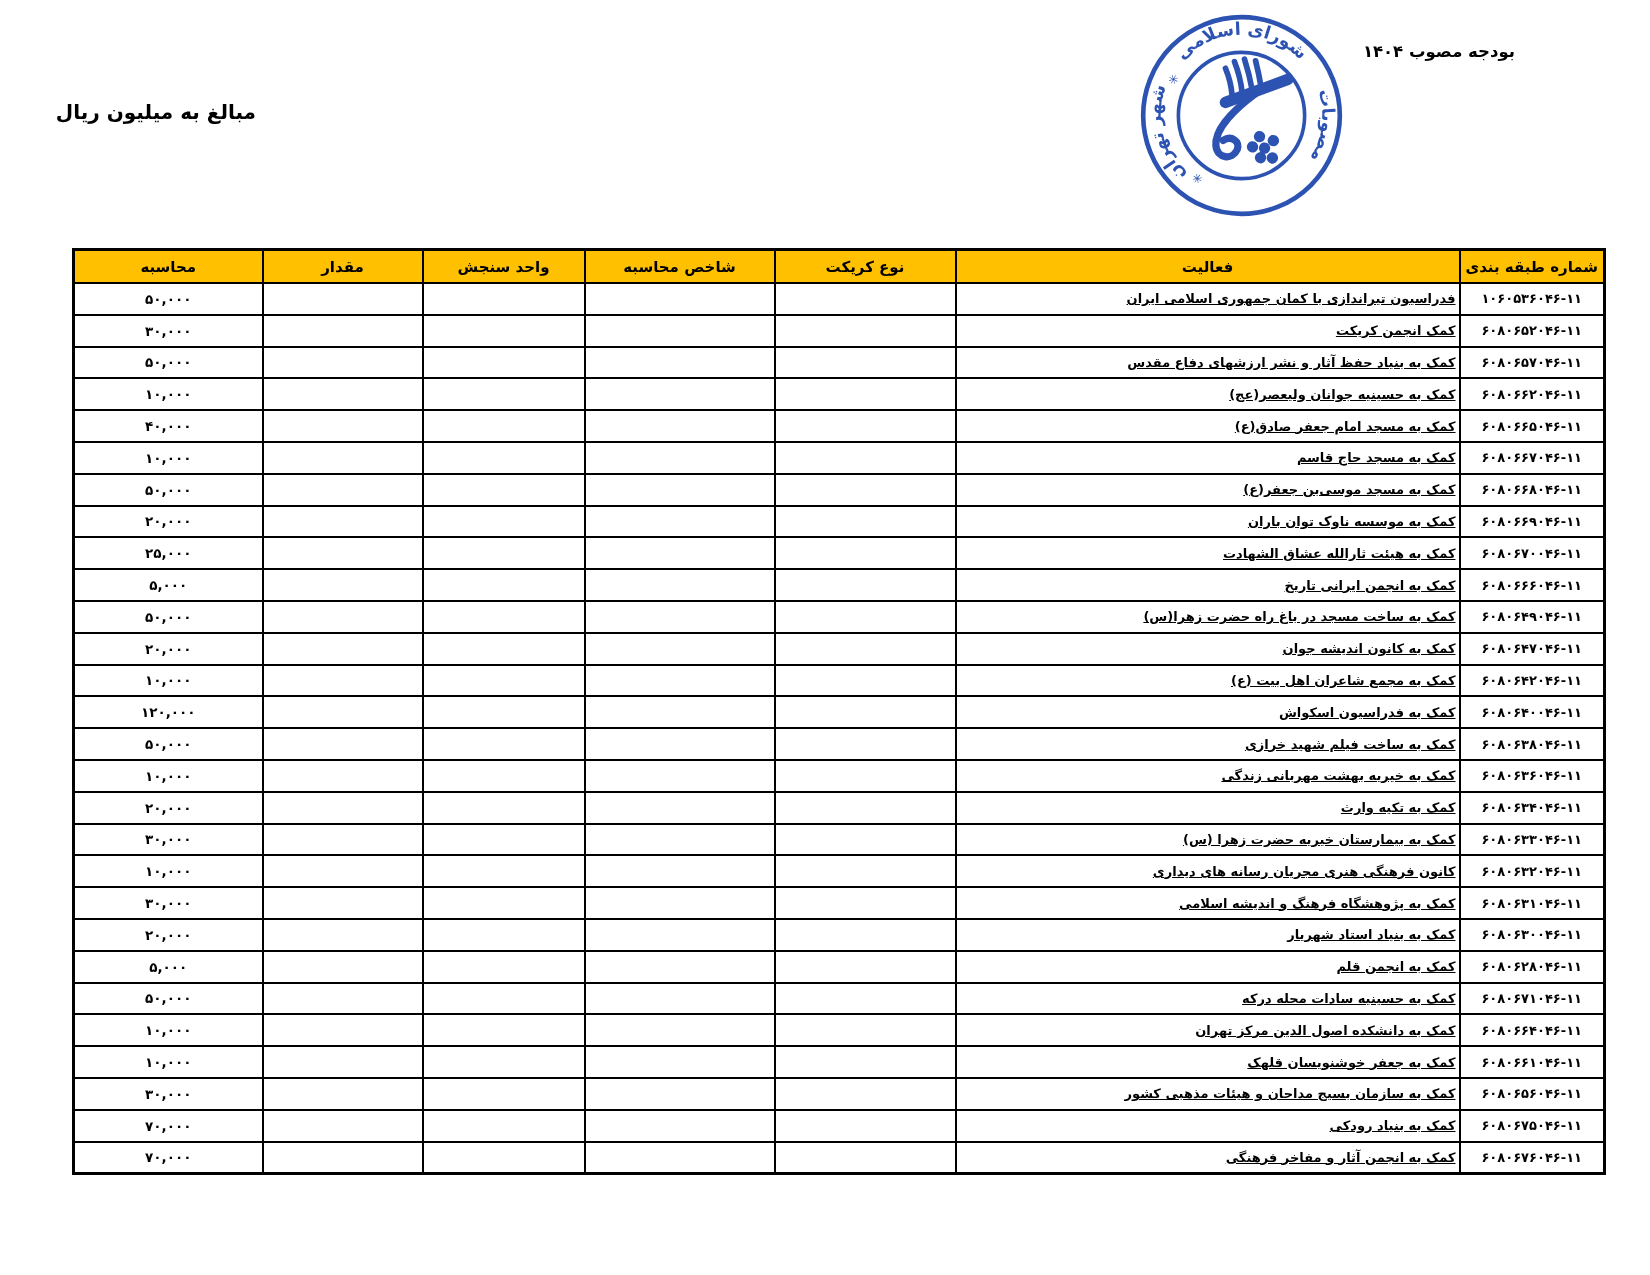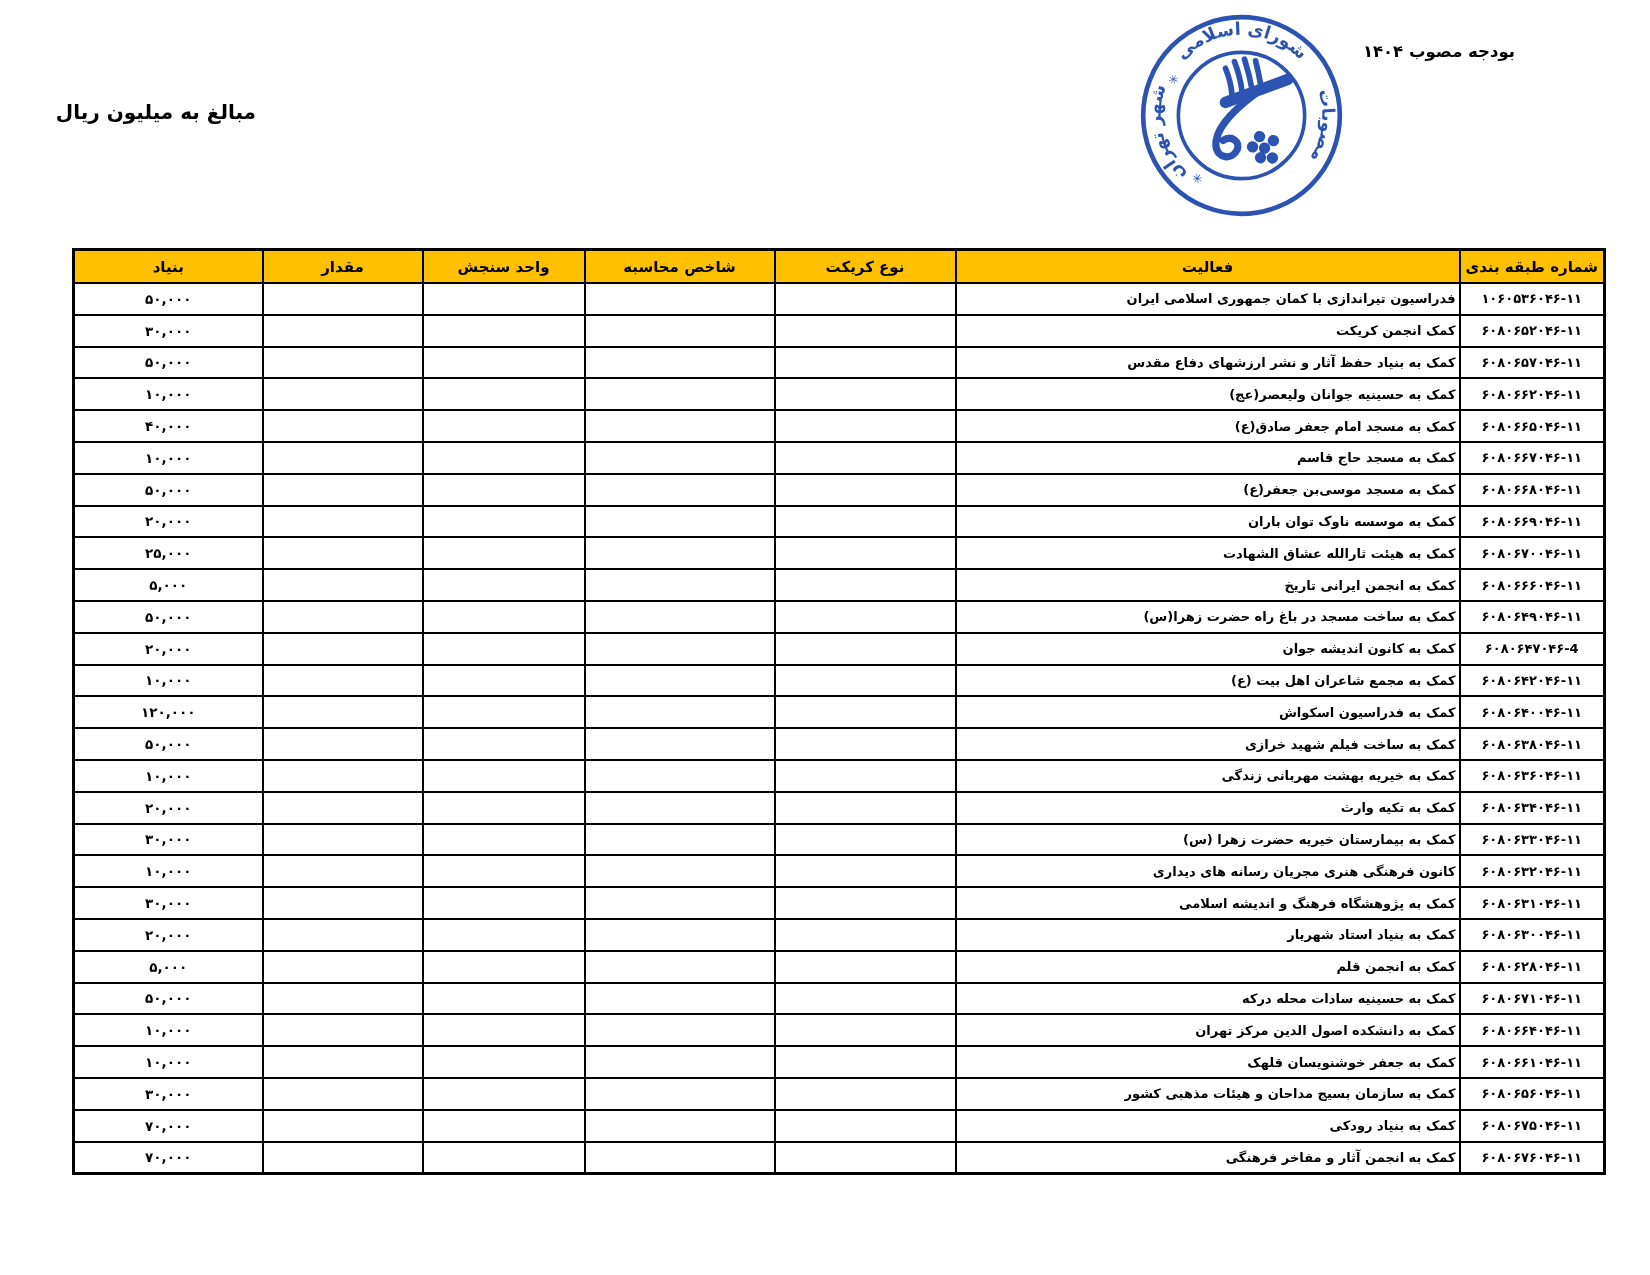--- a/index.html
+++ b/index.html
@@ -49,21 +49,21 @@
     vertical-align: middle;
   }
   .budget thead th {
     height: 31px;
     font-size: 15px;
     text-align: center;
     font-weight: bold;
   }
   .budget tbody tr { height: 31.8px; }
   td.c-code   { text-align: center; font-size: 13px; }
-  td.c-act    { text-align: right;  font-size: 13px; padding-left: 26px; }
+  td.c-act    { text-align: right;  font-size: 13px; padding-left: 26px; text-decoration: underline; }
   td.c-credit { text-align: center; font-size: 13.5px; }
   .num { direction: ltr; unicode-bidi: isolate; display: inline-block; }
 </style>
 </head>
 <body>
 
 <div class="page">
 
   <div class="hdr-budget">بودجه مصوب ۱۴۰۴</div>
   <div class="hdr-note">مبالغ به میلیون ریال</div>
@@ -128,21 +128,21 @@
       <col style="width:189px">
     </colgroup>
     <thead>
       <tr style="background:#FFC000;">
         <th>شماره طبقه بندی</th>
         <th>فعالیت</th>
         <th>نوع کریکت</th>
         <th>شاخص محاسبه</th>
         <th>واحد سنجش</th>
         <th>مقدار</th>
-        <th>بنیاد</th>
+        <th>محاسبه</th>
       </tr>
     </thead>
     <tbody id="table-body">
         <tr>
           <td class="c-code"><span class="num">۱۰۶۰۵۳۶۰۴۶-۱۱</span></td>
           <td class="c-act">فدراسیون تیراندازی با کمان جمهوری اسلامی ایران</td>
           <td class="c-type"></td>
           <td class="c-calc"></td>
           <td class="c-unit"></td>
           <td class="c-amount"></td>
@@ -232,21 +232,21 @@
         <tr>
           <td class="c-code"><span class="num">۶۰۸۰۶۴۹۰۴۶-۱۱</span></td>
           <td class="c-act">کمک به ساخت مسجد در باغ راه حضرت زهرا(س)</td>
           <td class="c-type"></td>
           <td class="c-calc"></td>
           <td class="c-unit"></td>
           <td class="c-amount"></td>
           <td class="c-credit"><span class="num">۵۰,۰۰۰</span></td>
         </tr>
         <tr>
-          <td class="c-code"><span class="num">۶۰۸۰۶۴۷۰۴۶-4</span></td>
+          <td class="c-code"><span class="num">۶۰۸۰۶۴۷۰۴۶-۱۱</span></td>
           <td class="c-act">کمک به کانون اندیشه جوان</td>
           <td class="c-type"></td>
           <td class="c-calc"></td>
           <td class="c-unit"></td>
           <td class="c-amount"></td>
           <td class="c-credit"><span class="num">۲۰,۰۰۰</span></td>
         </tr>
         <tr>
           <td class="c-code"><span class="num">۶۰۸۰۶۴۲۰۴۶-۱۱</span></td>
           <td class="c-act">کمک به مجمع شاعران اهل بیت (ع)</td>

